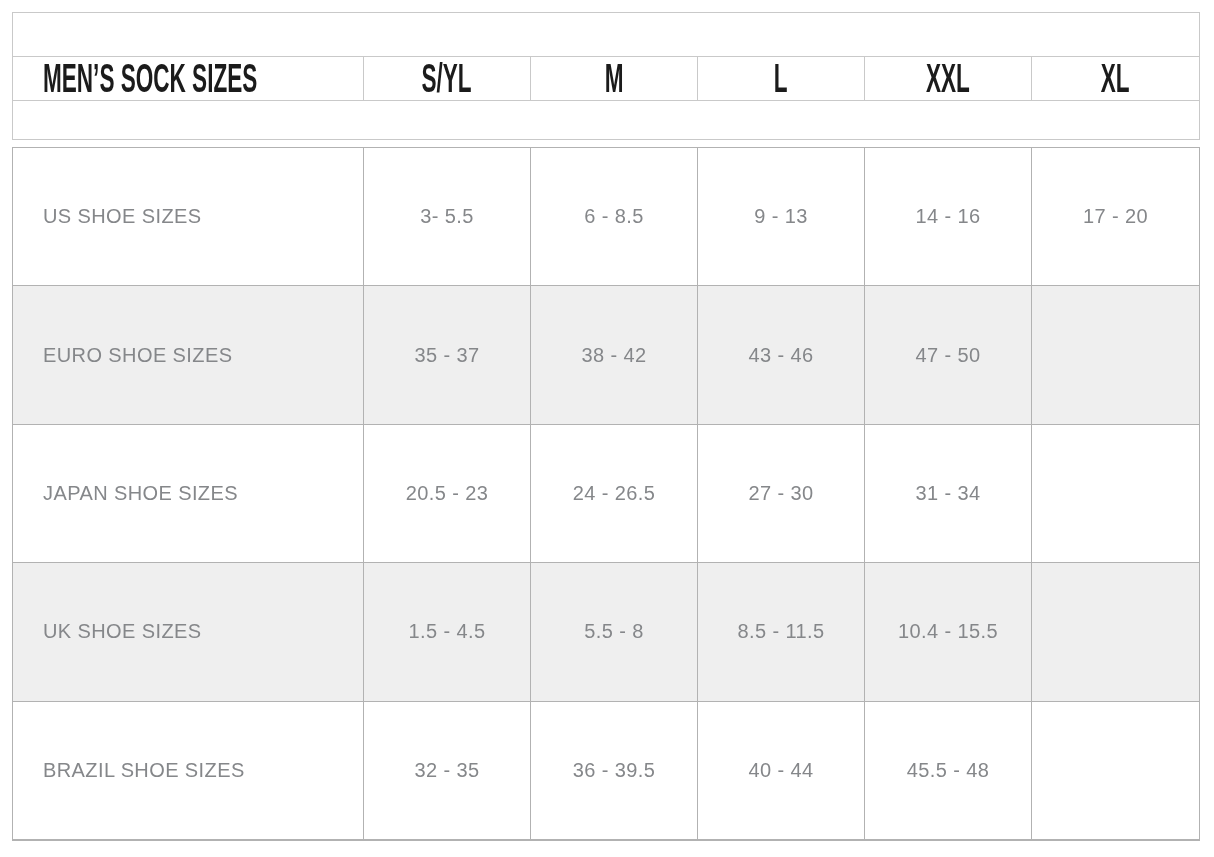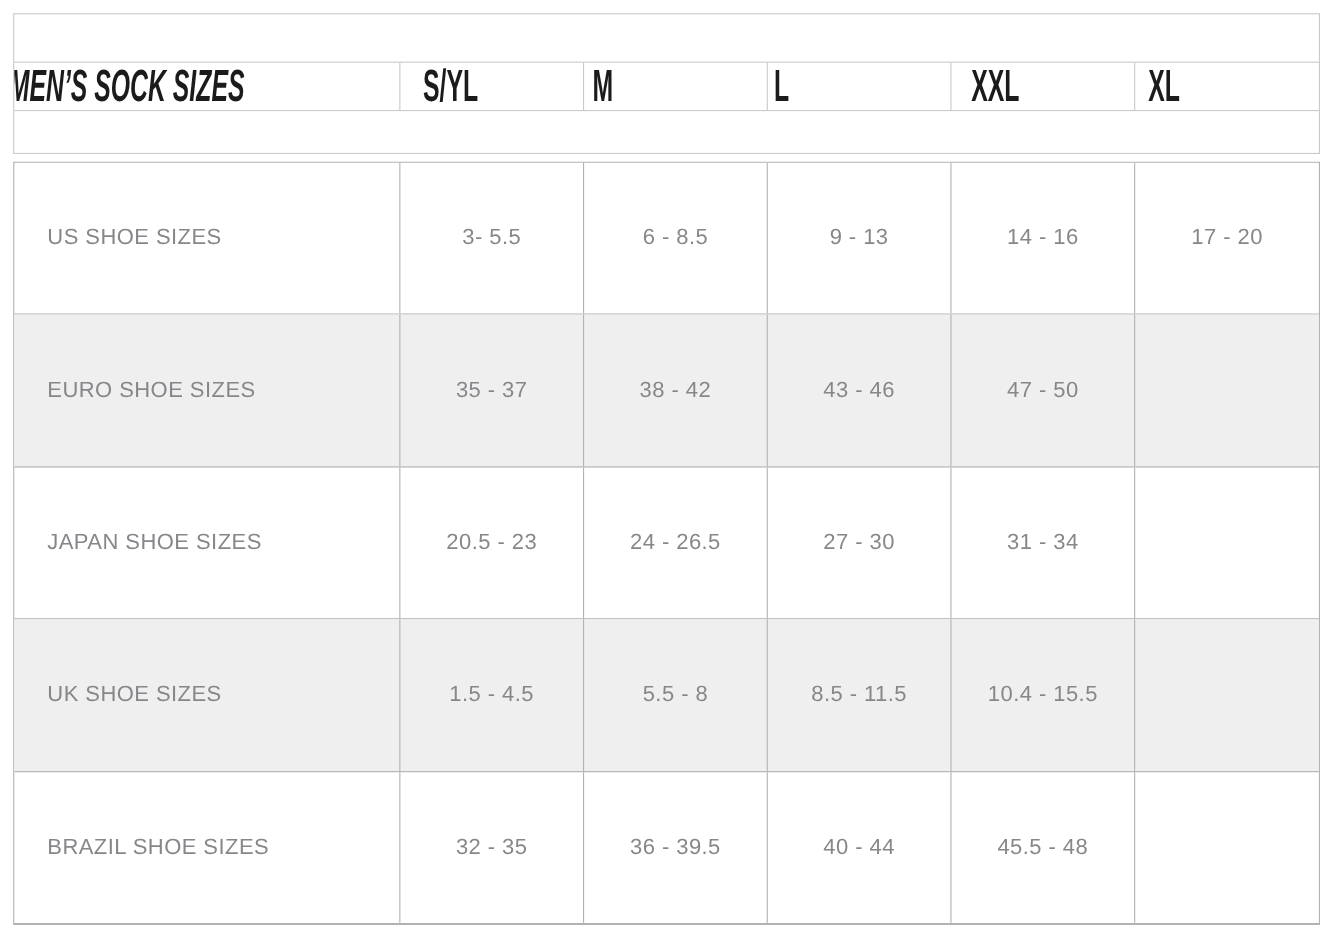--- a/index.html
+++ b/index.html
@@ -23,26 +23,26 @@
   .strip{height:44px;}
   .strip-top{border-bottom:1px solid var(--line-light);}
   .strip-bottom{height:38px;}
   .header-row{
     display:grid;
     grid-template-columns:351px repeat(5,1fr);
     height:44px;
     border-bottom:1px solid var(--line-light);
   }
   .header-cell{
-    display:flex;align-items:center;
+    display:flex;align-items:center;justify-content:center;
     border-right:1px solid var(--line-light);
     overflow:hidden;
   }
   .header-cell:last-child{border-right:none;}
-  .header-cell.title{justify-content:center;padding-left:30px;font-style:italic;}
+  .header-cell.title{justify-content:flex-start;padding-left:30px;}
   .hdr-txt{
     display:inline-block;
     font-size:41px;font-weight:700;color:var(--header-text);
     line-height:1;white-space:nowrap;
     transform:scaleX(0.55);
     transform-origin:center center;
   }
   .header-cell.title .hdr-txt{transform-origin:left center;}
 
   

